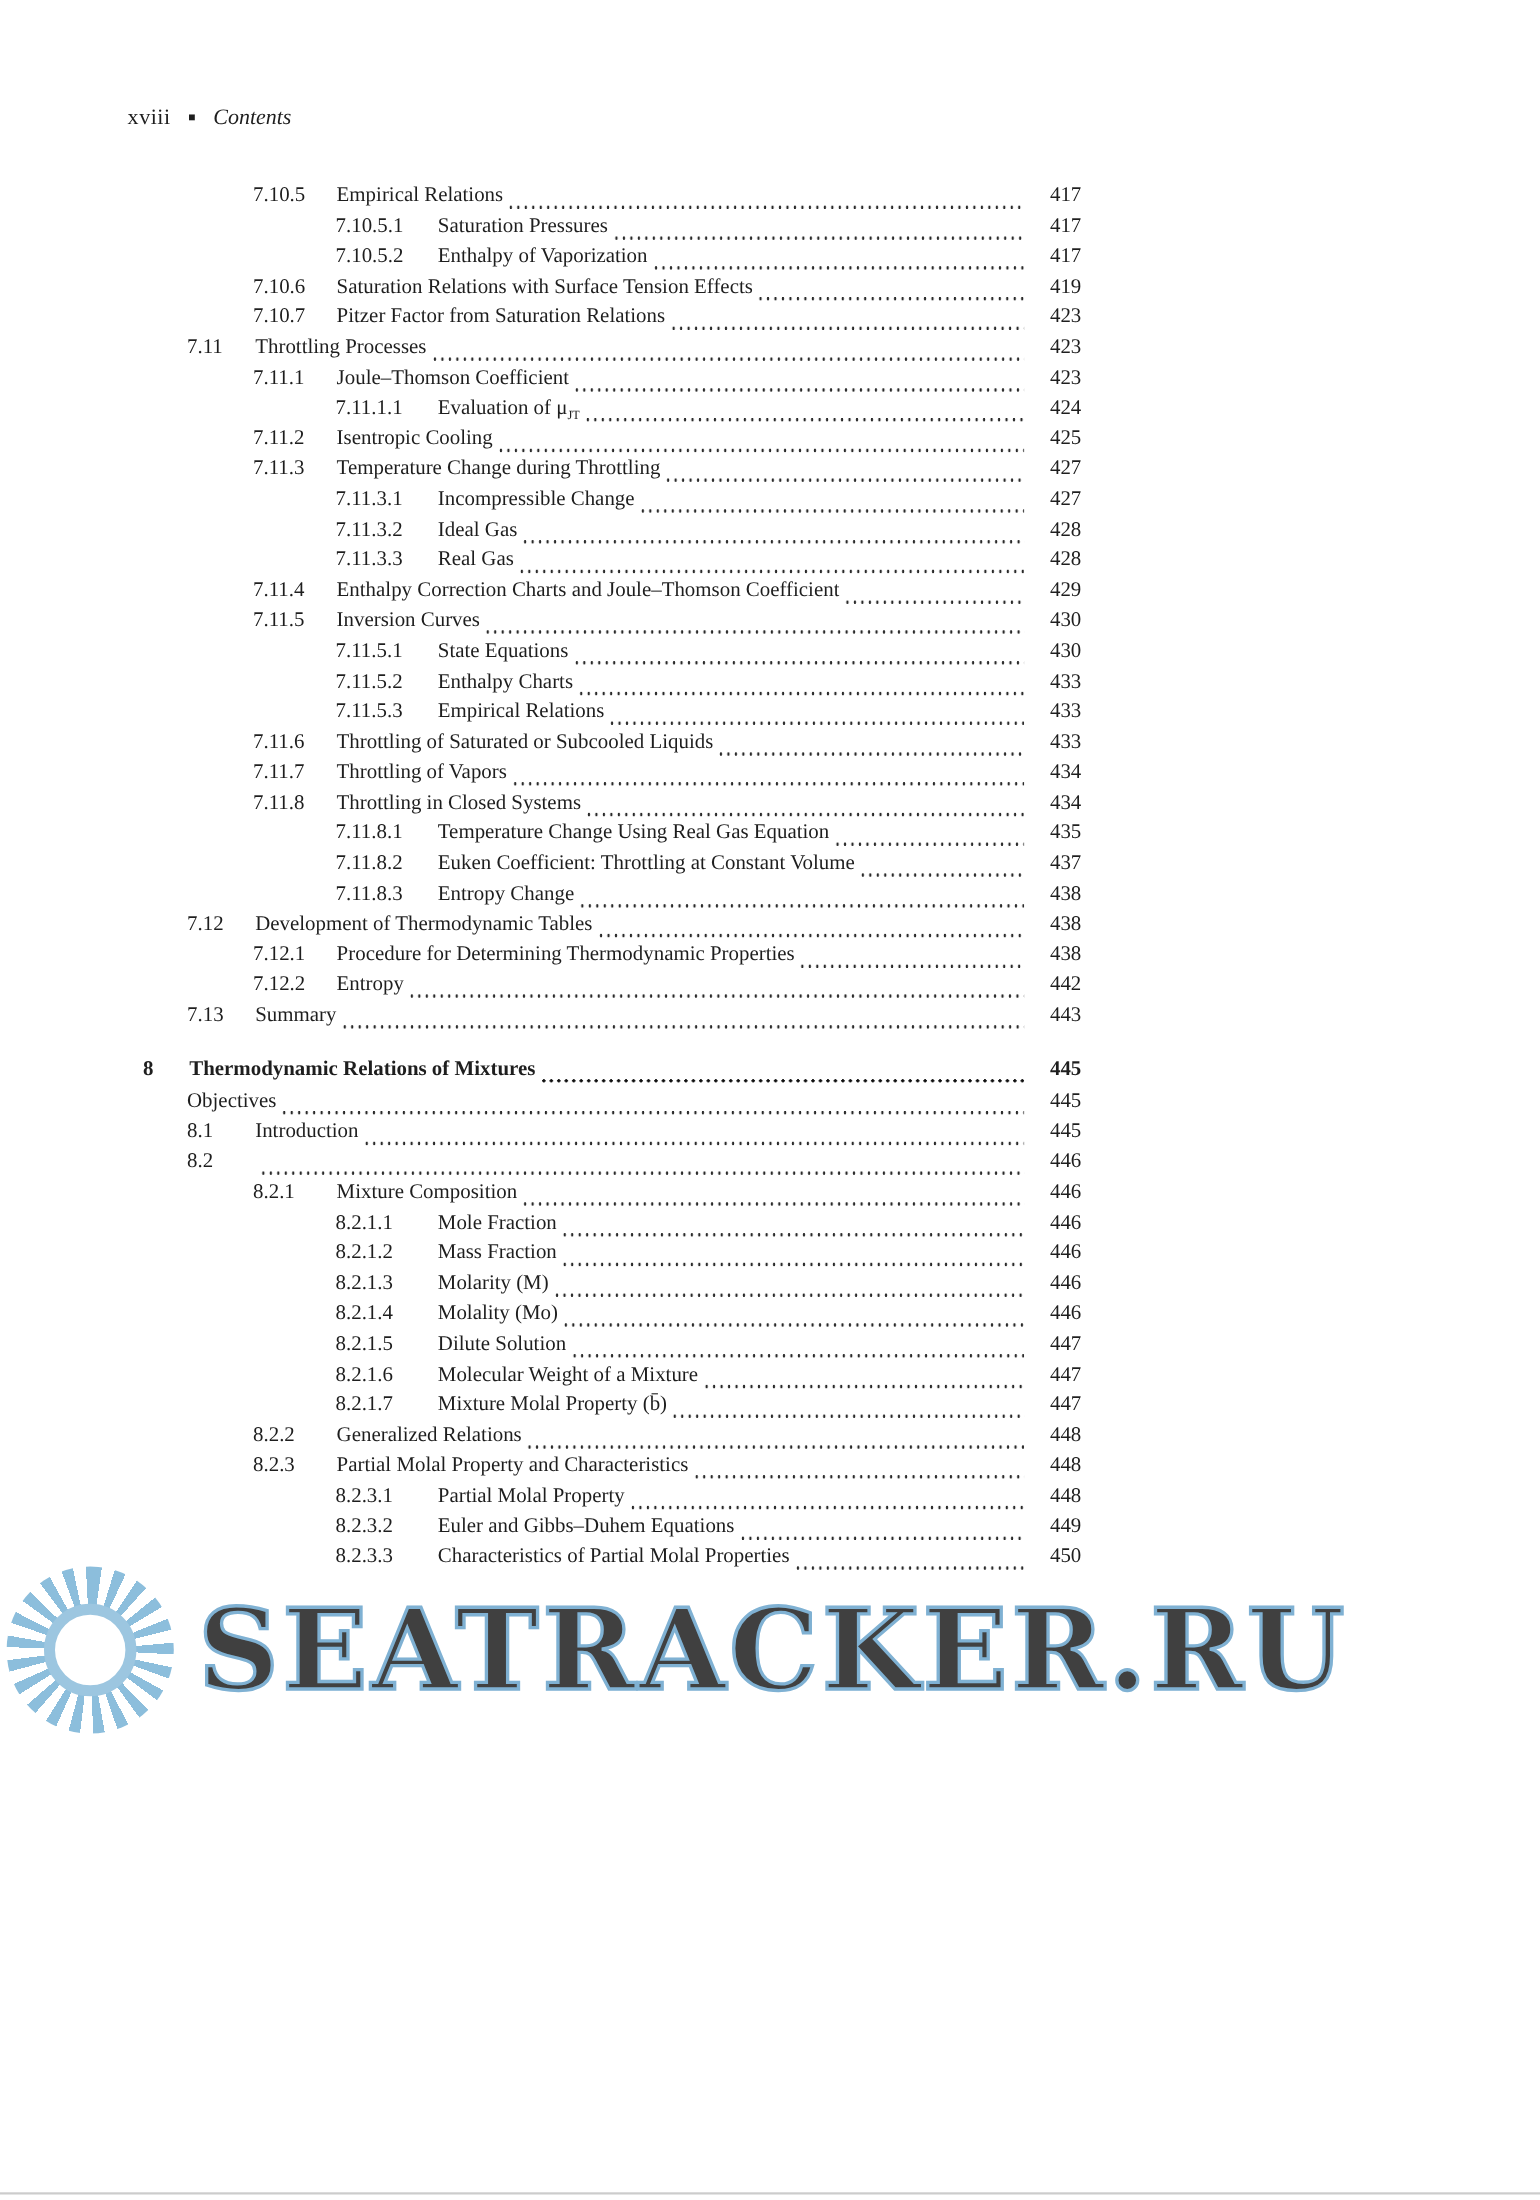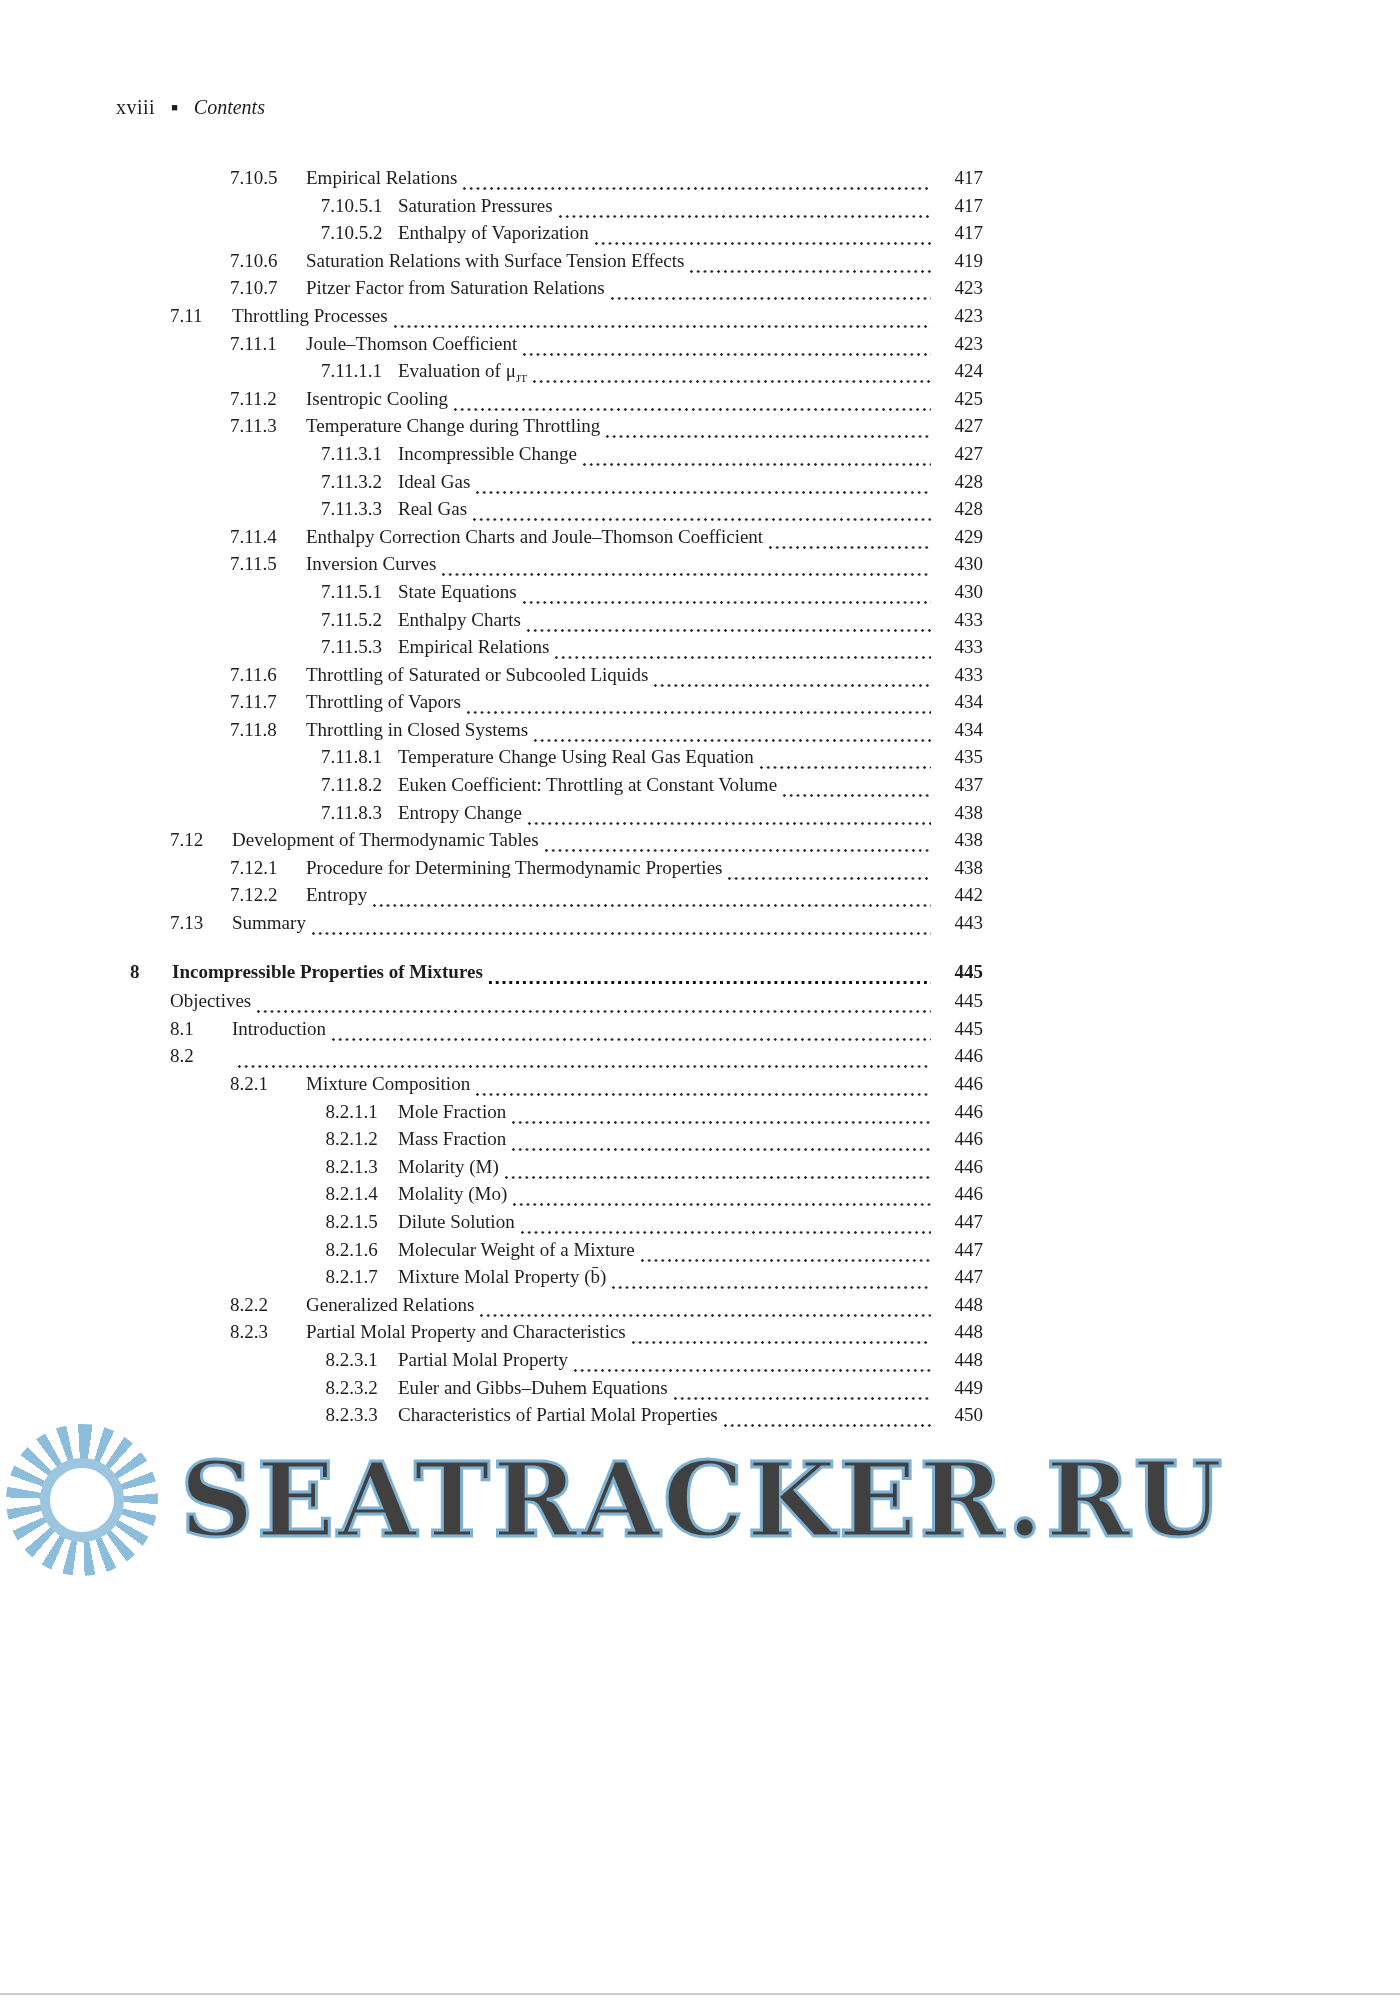--- a/index.html
+++ b/index.html
@@ -55,21 +55,21 @@
     background-repeat: repeat-x;
     background-position: left bottom 2px;
   }
   .row .page { flex: 0 0 auto; text-align: right; min-width: 36px; margin-left: 12px; }
 
   .lv1 { padding-left: 40px; }
   .lv1 .num { width: 62px; }
   .lv2 { padding-left: 100px; }
   .lv2 .num { width: 76px; }
   .lv3 { padding-left: 175px; }
-  .lv3 .num { width: 93px; text-align: center; }
+  .lv3 .num { width: 93px; }
   .plain { padding-left: 40px; }
   .chapter {
     padding-left: 0;
     font-weight: 700;
     margin-top: 21px;
     margin-bottom: 2px;
   }
   .chapter .num { width: 42px; }
   .chapter .dots {
     background-image: radial-gradient(circle, #111 1.3px, transparent 1.5px);
@@ -293,21 +293,21 @@
       <span class="page">442</span>
     </div>
     <div class="row lv1">
       <span class="num">7.13</span>
       <span class="title">Summary</span>
       <span class="dots"></span>
       <span class="page">443</span>
     </div>
     <div class="row chapter">
       <span class="num">8</span>
-      <span class="title">Incompressible Properties of Mixtures</span>
+      <span class="title">Thermodynamic Relations of Mixtures</span>
       <span class="dots"></span>
       <span class="page">445</span>
     </div>
     <div class="row plain">
       <span class="title">Objectives</span>
       <span class="dots"></span>
       <span class="page">445</span>
     </div>
     <div class="row lv1">
       <span class="num">8.1</span>

